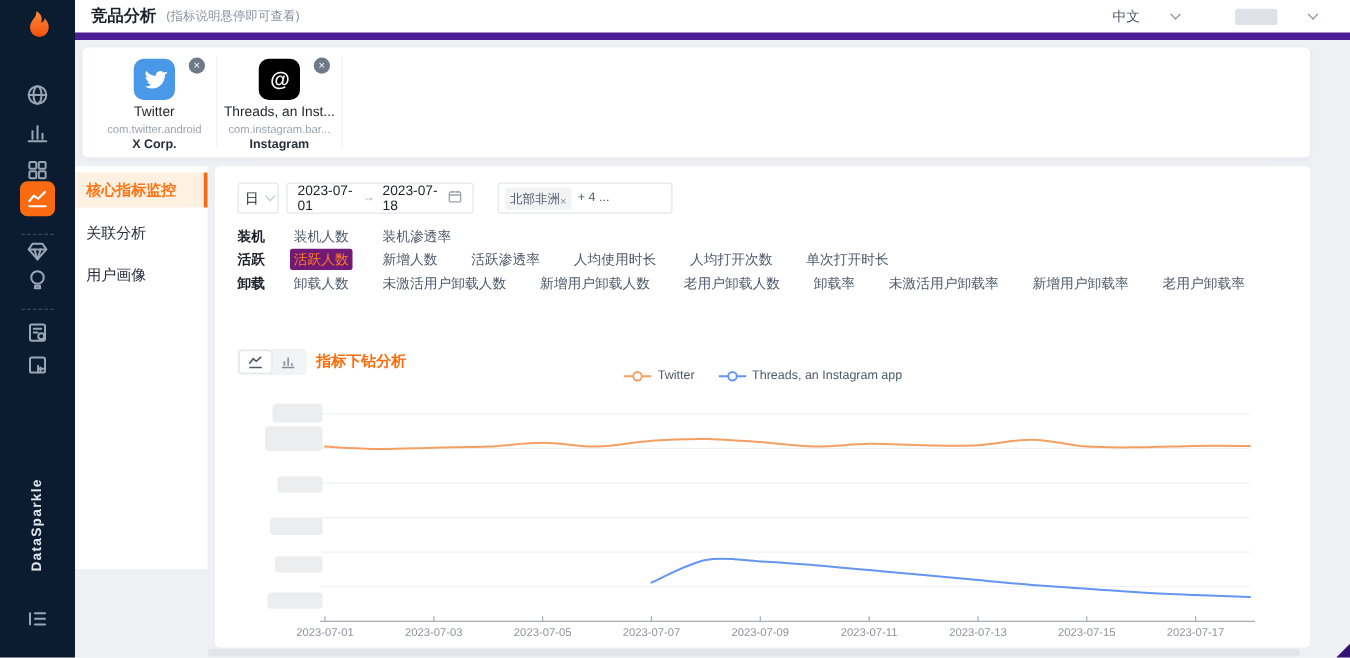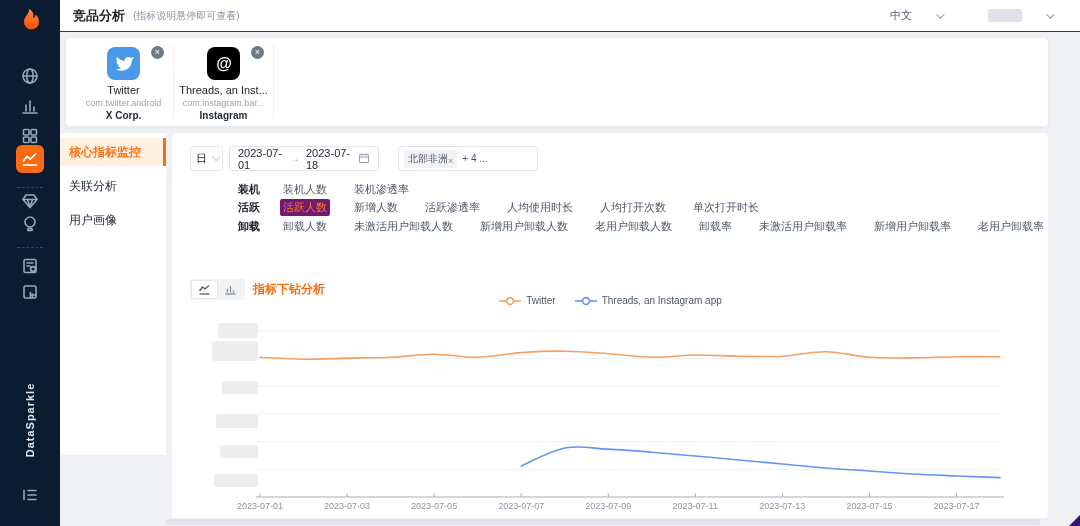--- a/index.html
+++ b/index.html
@@ -10,21 +10,21 @@
   .sidebar { position:absolute; left:0; top:0; width:60px; height:526px; background:#0c1c30; z-index:5; }
   .side-ico { position:absolute; left:50%; transform:translate(-50%,-50%); line-height:0; }
   .side-ico svg { stroke:#9aa6b8; fill:none; stroke-width:1.6; stroke-linecap:round; stroke-linejoin:round; }
   .side-active { position:absolute; left:16px; top:145px; width:28px; height:28px; background:#fa6b11; border-radius:6px; display:flex; align-items:center; justify-content:center; }
   .side-active svg { stroke:#fff; fill:none; stroke-width:1.7; stroke-linecap:round; stroke-linejoin:round; }
   .side-divider { position:absolute; left:17px; width:26px; border-top:1px dashed #33455e; }
   .brand-vertical { position:absolute; left:50%; top:420px; transform:translate(-50%,-50%) rotate(180deg);
     writing-mode:vertical-rl; color:#dfe6ee; font-size:11px; font-weight:bold; letter-spacing:1px; }
 
   
-  .top-bar { position:absolute; left:60px; top:0; width:1020px; height:32px; background:#fff; border-bottom:1px solid #4c1d95; display:flex; align-items:center; z-index:4; }
+  .top-bar { position:absolute; left:60px; top:0; width:1020px; height:32px; background:#fff; border-bottom:6px solid #4c1d95; display:flex; align-items:center; z-index:4; }
   .page-title { margin-left:13px; font-size:13px; font-weight:bold; color:#1d2129; }
   .page-hint { margin-left:8px; font-size:10px; color:#8a919f; }
   .top-right { margin-left:auto; display:flex; align-items:center; gap:24px; margin-right:28px; }
   .lang { font-size:11px; color:#4e5969; }
   .chev { width:6px; height:6px; border-right:1.3px solid #8a919f; border-bottom:1.3px solid #8a919f; transform:rotate(45deg) translateY(-2px); display:inline-block; }
   .user-chip { width:34px; height:13px; background:#dfe2e8; border-radius:2px; margin-left:22px; }
 
   
   .cards-panel { position:absolute; left:66px; top:38px; width:982px; height:88px; background:#fff; border-radius:4px; box-shadow:0 1px 4px rgba(20,30,50,.05); display:flex; padding:7px 0 0 8px; }
   .app-card { position:relative; width:100px; height:74px; border-right:1px solid #f1f2f4; text-align:center; }
@@ -48,21 +48,21 @@
   .ctl-dates { left:57px; width:150px; padding:0 8px; gap:6px; }
   .arrow { color:#9aa3af; font-size:10px; }
   .cal-ico { margin-left:auto; }
   .ctl-region { left:226px; width:140px; padding:0 5px; gap:5px; }
   .region-tag { background:#f2f3f5; border-radius:2px; font-size:10px; color:#4e5969; padding:2px 4px; display:flex; align-items:flex-end; gap:0; }
   .tag-x { color:#86909c; font-size:9px; cursor:pointer; }
   .region-more { font-size:10px; color:#4e5969; }
 
   .metric-rows { position:absolute; left:18px; top:47px; right:10px; }
   .m-row { display:flex; align-items:center; height:18.6px; }
-  .m-label { width:42px; font-size:11px; font-weight:bold; color:#1d2129; flex:none;margin-left:48px; }
+  .m-label { width:42px; font-size:11px; font-weight:bold; color:#1d2129; flex:none; }
   .m-item { font-size:11px; color:#4e5969; margin-right:21px; padding:1px 3px; border-radius:2px; cursor:pointer; white-space:nowrap; }
   .m-item.sel { color:#ff7d1f; background:#701a75; }
 
   .toggle-wrap { position:absolute; left:18px; top:146px; width:55px; height:21px; background:#f2f3f5; border-radius:3px; display:flex; padding:2px; gap:2px; }
   .tg-btn { flex:1; border-radius:2px; display:flex; align-items:center; justify-content:center; cursor:pointer; }
   .tg-btn.on { background:#fff; box-shadow:0 0 0 1px #e5e6eb; }
   .tg-btn svg { stroke:#4e5969; fill:none; stroke-width:1.3; }
   .tg-btn.off svg { stroke:#868d9a; }
   .drill-link { position:absolute; left:81px; top:148px; font-size:12px; font-weight:bold; color:#ff6c0a; cursor:pointer; }
 

